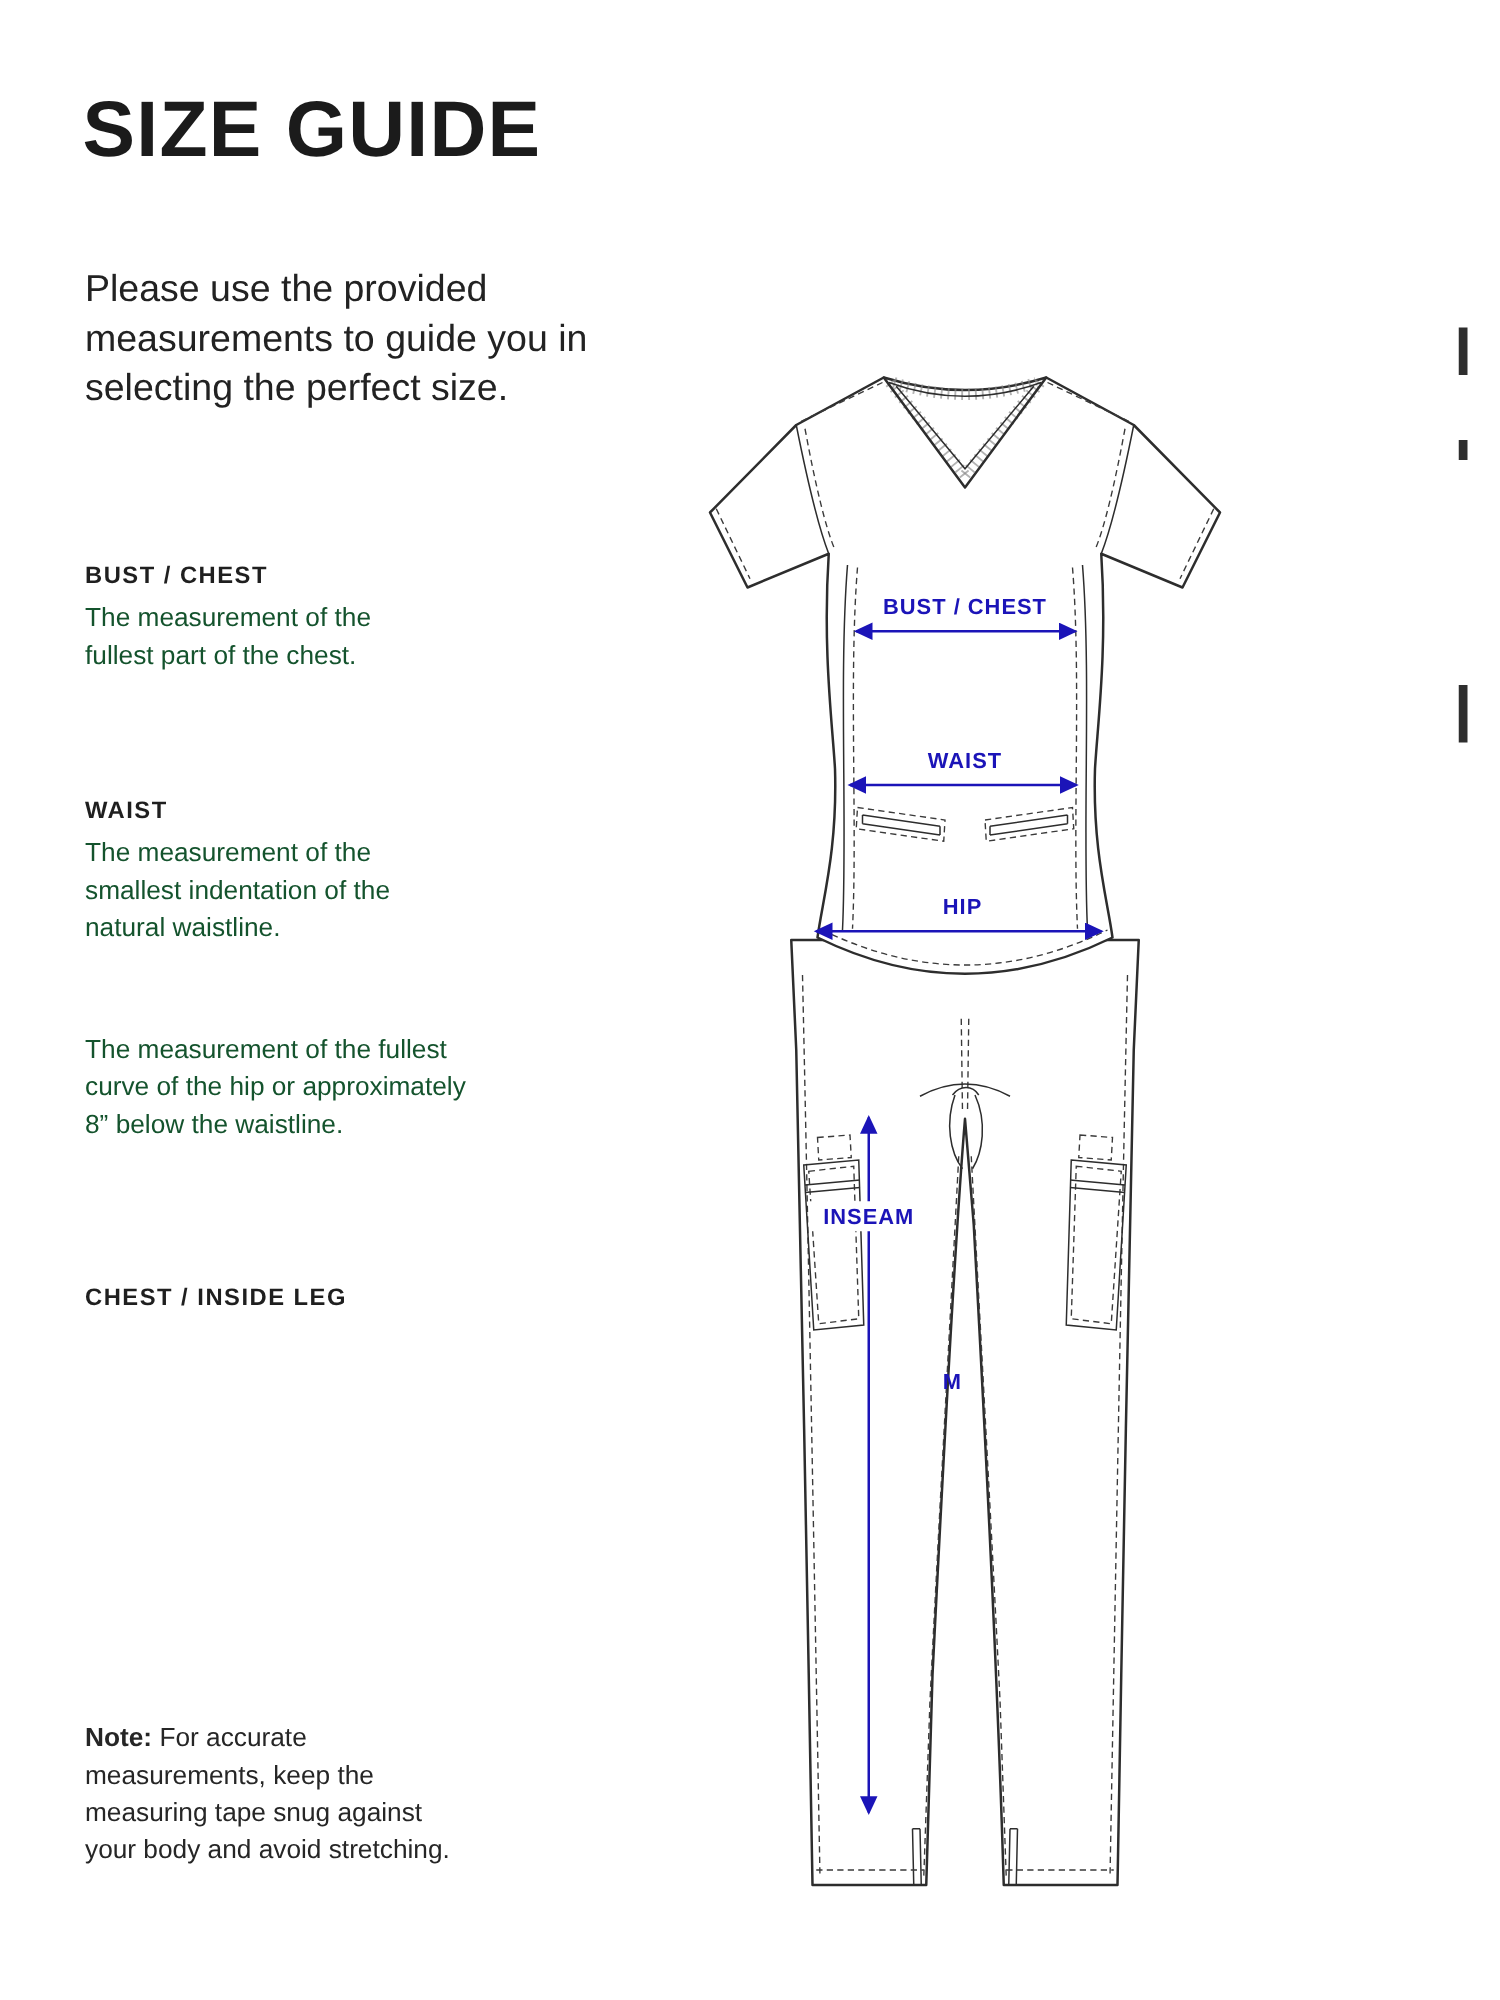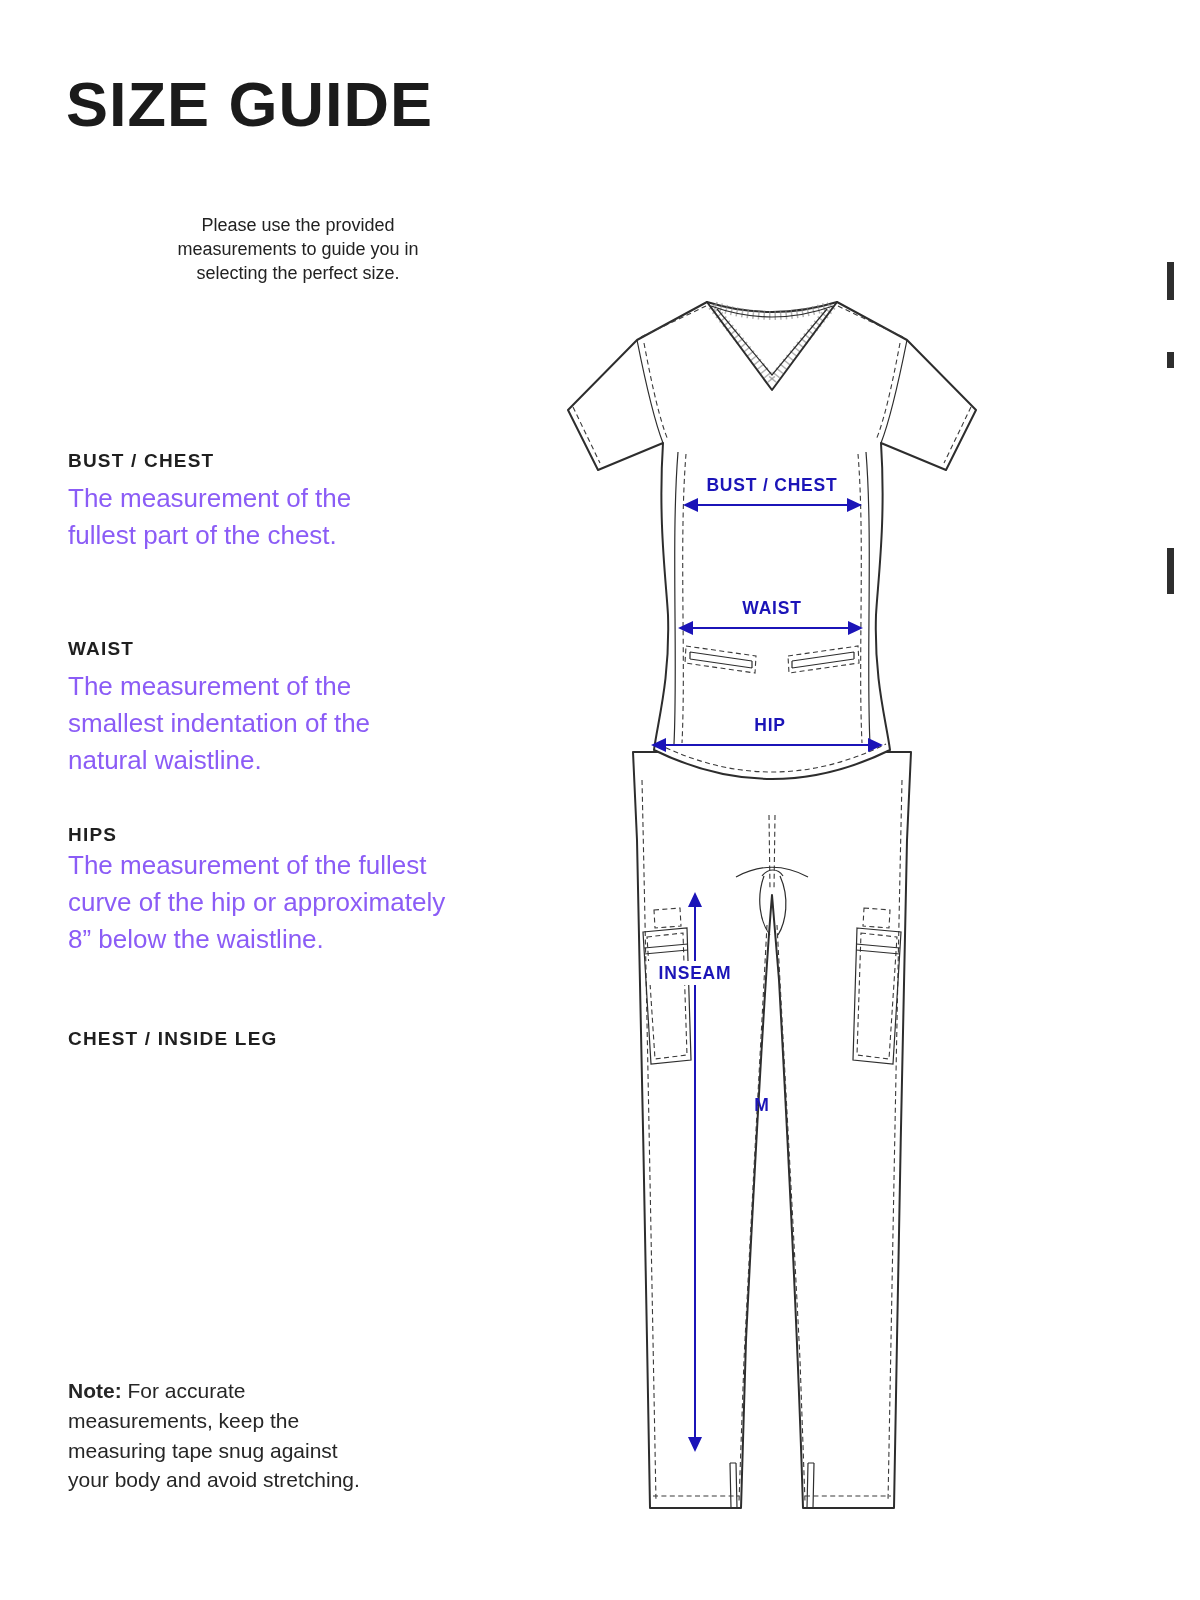--- a/index.html
+++ b/index.html
@@ -4,25 +4,25 @@
 <style>
   html,body{margin:0;padding:0;background:#ffffff;}
   body{width:1200px;height:1600px;position:relative;overflow:hidden;
        font-family:"Liberation Sans","DejaVu Sans",sans-serif;color:#232323;}
 
   .abs{position:absolute;}
 
   .page-title{left:66px;top:68px;font-size:63px;font-weight:700;
               letter-spacing:1px;color:#1b1b1b;margin:0;text-align:right;}
 
-  .intro{left:68px;top:196px;width:460px;font-size:18px;line-height:1.32;
-         color:#222;white-space:pre-line;text-align:center;}
+  .intro{left:68px;top:182px;width:460px;font-size:30px;line-height:1.32;
+         color:#222;white-space:pre-line;}
 
   .sec-head{font-size:19px;font-weight:700;letter-spacing:1.2px;color:#1f1f1f;}
-  .sec-body{font-size:26px;line-height:1.42;color:#8b5cf6;white-space:pre-line;}
+  .sec-body{font-size:21px;line-height:1.42;color:#14532d;white-space:pre-line;}
 
   .note{left:68px;top:1376px;width:360px;font-size:21px;line-height:1.42;color:#262626;}
   .note b{font-weight:700;}
   .note .note-body{white-space:pre-line;}
 
   .diagram{left:540px;top:280px;width:440px;height:1240px;}
 
   svg .outline{fill:none;stroke:#2d2d2d;stroke-width:2;stroke-linejoin:round;stroke-linecap:round;}
   svg .fillwhite{fill:#ffffff;stroke:#2d2d2d;stroke-width:2;stroke-linejoin:round;}
   svg .thin{fill:none;stroke:#2d2d2d;stroke-width:1.2;}
@@ -50,21 +50,20 @@
 </div>
 
 <div class="abs" style="left:68px;top:638px;">
   <div class="sec-head">WAIST</div>
   <div class="sec-body" style="margin-top:8px;width:330px;">The measurement of the
 smallest indentation of the
 natural waistline.</div>
 </div>
 
 <div class="abs" style="left:68px;top:824px;">
-  <div class="sec-head">HIPS</div>
   <div class="sec-body" style="margin-top:1px;width:390px;">The measurement of the fullest
 curve of the hip or approximately
 8” below the waistline.</div>
 </div>
 
 <div class="abs" style="left:68px;top:1028px;">
   <div class="sec-head">CHEST / INSIDE LEG</div>
 </div>
 
 <div class="abs note">

